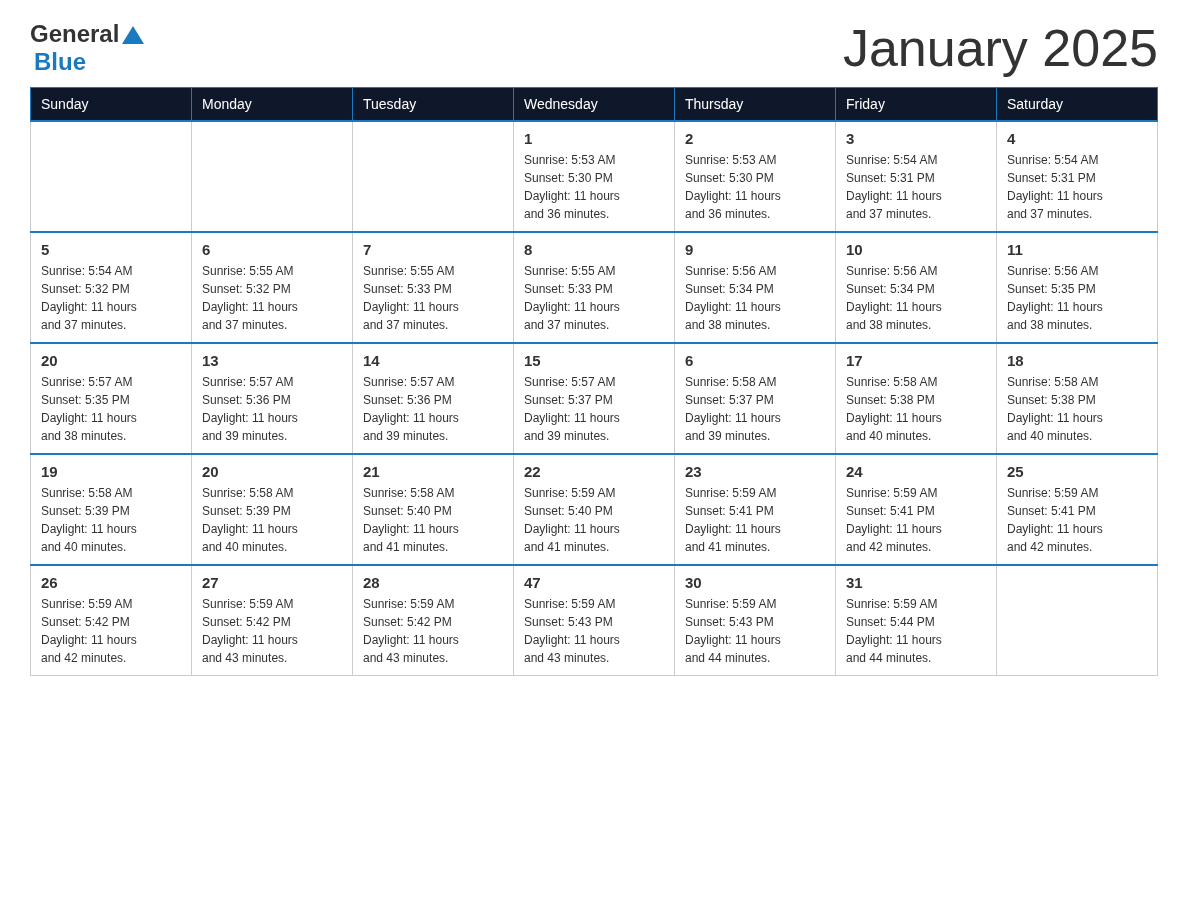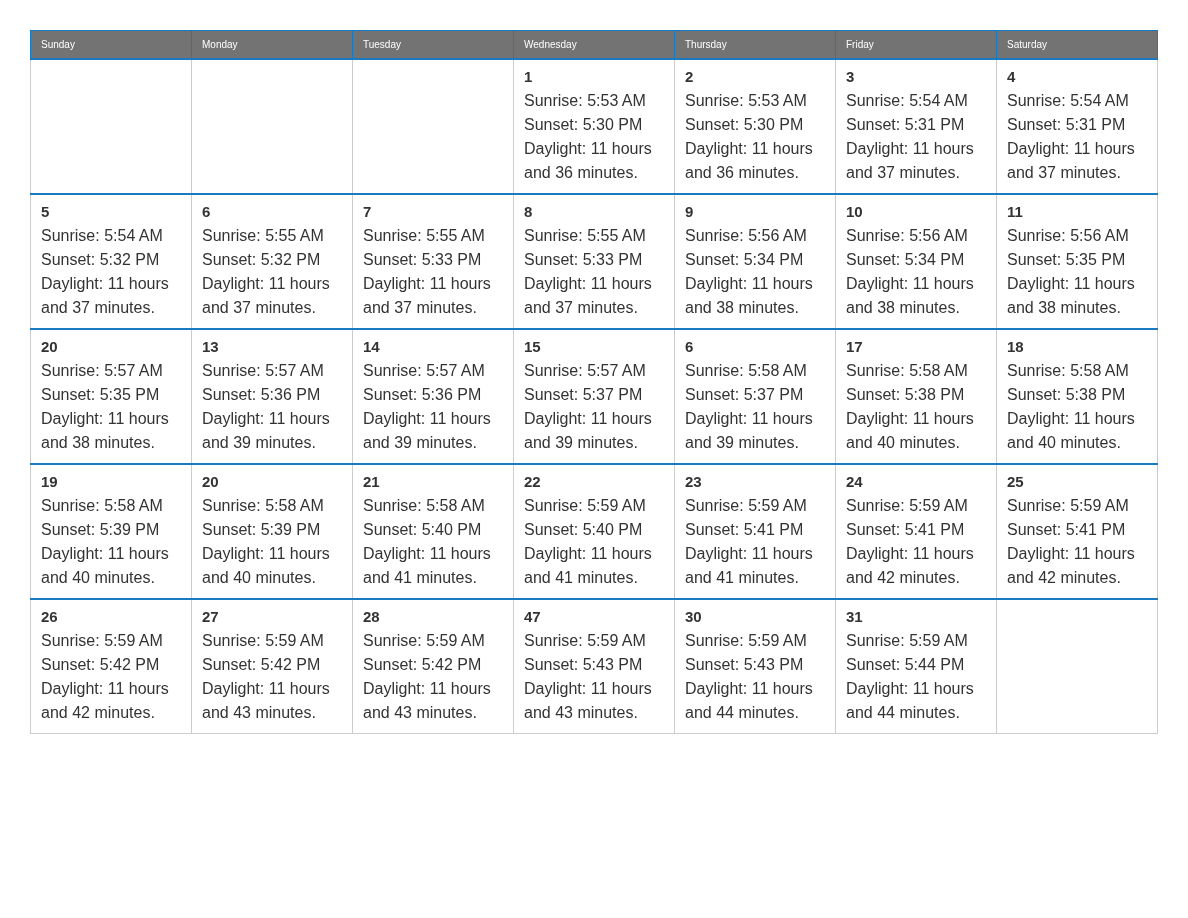--- a/index.html
+++ b/index.html
@@ -29,24 +29,24 @@
       font-size: 20px;
       color: #555;
       margin-top: 4px;
     }
     .calendar {
       width: 100%;
       border-collapse: collapse;
       margin-top: 10px;
     }
     .calendar th {
-      background: #737373;
+      background: #0f172a;
       color: #fff;
       padding: 8px 10px;
-      font-size: 10px;
+      font-size: 14px;
       font-weight: normal;
       text-align: left;
       border: 1px solid #1a7abf;
     }
     .calendar td {
       vertical-align: top;
       border: 1px solid #ccc;
       padding: 8px 10px;
       width: calc(100% / 7);
       min-height: 110px;
@@ -54,21 +54,21 @@
     .calendar tr td {
       border-top: 2px solid #1a7abf;
     }
     .day-number {
       font-size: 15px;
       color: #333;
       font-weight: bold;
       margin-bottom: 4px;
     }
     .day-info {
-      font-size: 16px;
+      font-size: 12px;
       color: #333;
       line-height: 1.5;
     }
     .empty-cell {
       background: #fff;
     }
     
     .logo-wrapper {
       display: flex;
       flex-direction: column;
@@ -76,21 +76,33 @@
     }
     .logo-top {
       display: flex;
       align-items: center;
     }
   </style>
 </head>
 <body>
 
 <div class="header">
+  <div class="logo-wrapper">
+    <div class="logo-top">
+      <span style="font-size:24px;font-weight:bold;color:#333;">General</span>
+      <svg width="22" height="22" viewBox="0 0 22 22" style="margin-left:3px;margin-top:2px;">
+        <polygon points="11,2 22,20 0,20" fill="#1a7abf"></polygon>
+      </svg>
+    </div>
+    <div>
+      <span style="font-size:24px;font-weight:bold;color:#1a7abf;margin-left:4px;">Blue</span>
+    </div>
+  </div>
   <div class="title-area">
+    <div class="month-title">January 2025</div>
   </div>
 </div>
 
 <table class="calendar">
   <thead>
     <tr>
     <th>Sunday</th>
         <th>Monday</th>
         <th>Tuesday</th>
         <th>Wednesday</th>

